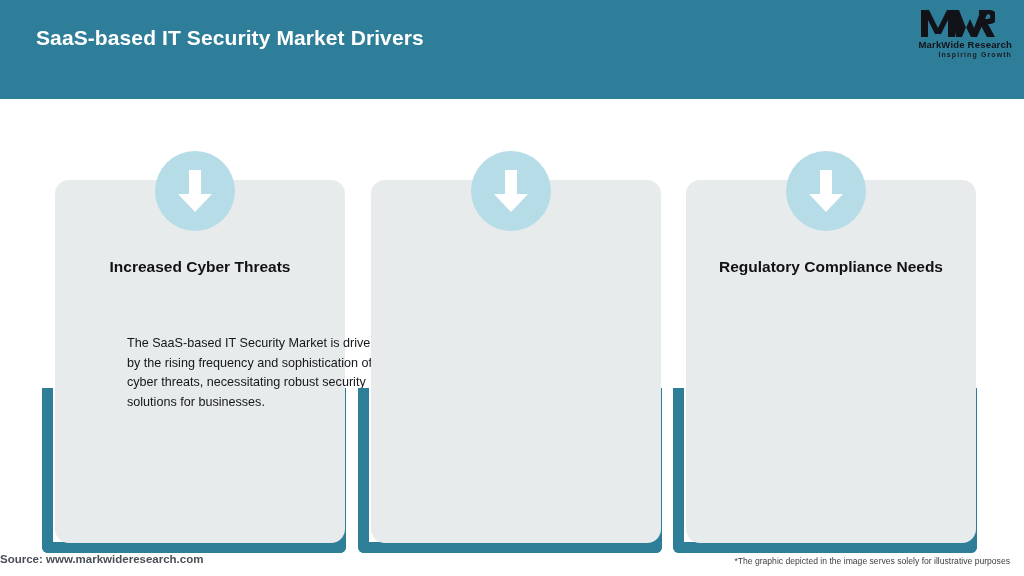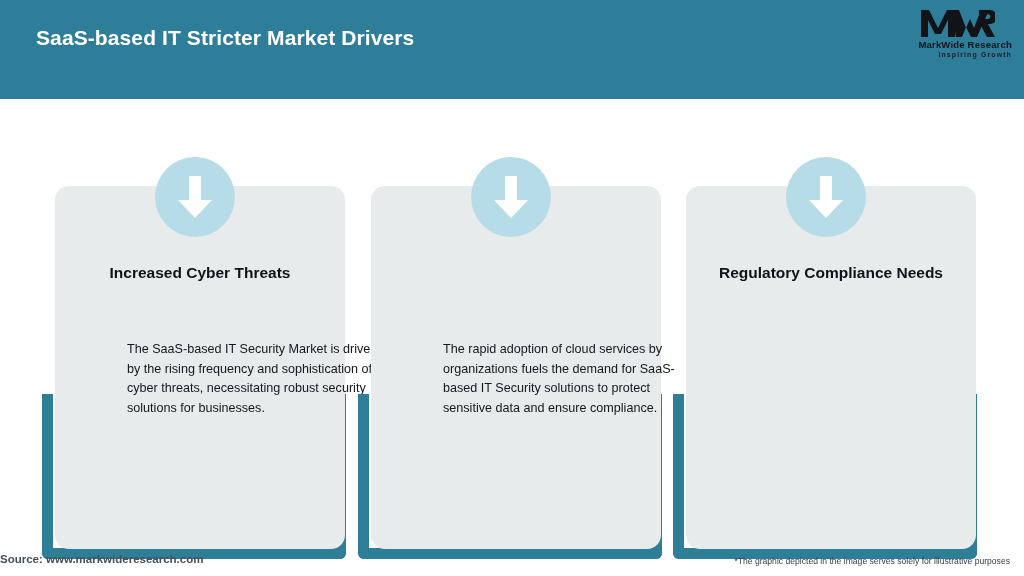--- a/index.html
+++ b/index.html
@@ -71,21 +71,21 @@
   
   .cards {
     position: absolute;
     left: 0;
     top: 99px;
     width: 1024px;
     height: 440px;
   }
   .card-wrap {
     position: absolute;
-    top: 14px;
+    top: 8px;
     width: 304px;
     height: 440px;
   }
   .card-wrap.c0 { left: 42px; }
   .card-wrap.c1 { left: 358px; }
   .card-wrap.c2 { left: 673px; }
 
   
   .frame {
     position: absolute;
@@ -166,21 +166,21 @@
     top: 556px;
     font-size: 8.6px;
     color: #3a3d42;
     white-space: nowrap;
   }
 </style>
 </head>
 <body>
 
 <div class="header-band"></div>
-<div class="header-title">SaaS-based IT Stricter Market Drivers</div>
+<div class="header-title">SaaS-based IT Security Market Drivers</div>
 
 <div class="logo">
   <span class="logo-mark">
     <svg width="74" height="30" viewBox="0 0 74 30" aria-hidden="true">
       <g fill="#111318">
         <polygon points="0,29 0,2 8,2 17,20 26,2 34,2 34,29 27,29 27,12 20,26 14,26 7,12 7,29"></polygon>
         <polygon points="30,2 38,2 45,20 49,11 53,20 60,2 68,2 56,29 50,29 45,19 41,29 35,29"></polygon>
         <path d="M58,2 h11 a7,7 0 0 1 0,14 h-2 l7,13 h-8 l-7,-13 v-5 h8 a2.4,2.4 0 0 0 0,-4.8 h-9 z"></path>
       </g>
     </svg>
@@ -204,21 +204,20 @@
   </div>
 
   <div class="card-wrap c1">
     <div class="frame"></div>
     <div class="panel"></div>
     <div class="icon-circle">
       <svg width="38" height="46" viewBox="0 0 38 46" aria-hidden="true">
         <polygon points="13,2 25,2 25,26 36,26 19,44 2,26 13,26" fill="#FFFFFF"></polygon>
       </svg>
     </div>
-    <div class="card-body">The rapid adoption of cloud services by organizations fuels the demand for SaaS-based IT Security solutions to protect sensitive data and ensure compliance.</div>
   </div>
 
   <div class="card-wrap c2">
     <div class="frame"></div>
     <div class="panel"></div>
     <div class="icon-circle">
       <svg width="38" height="46" viewBox="0 0 38 46" aria-hidden="true">
         <polygon points="13,2 25,2 25,26 36,26 19,44 2,26 13,26" fill="#FFFFFF"></polygon>
       </svg>
     </div>

